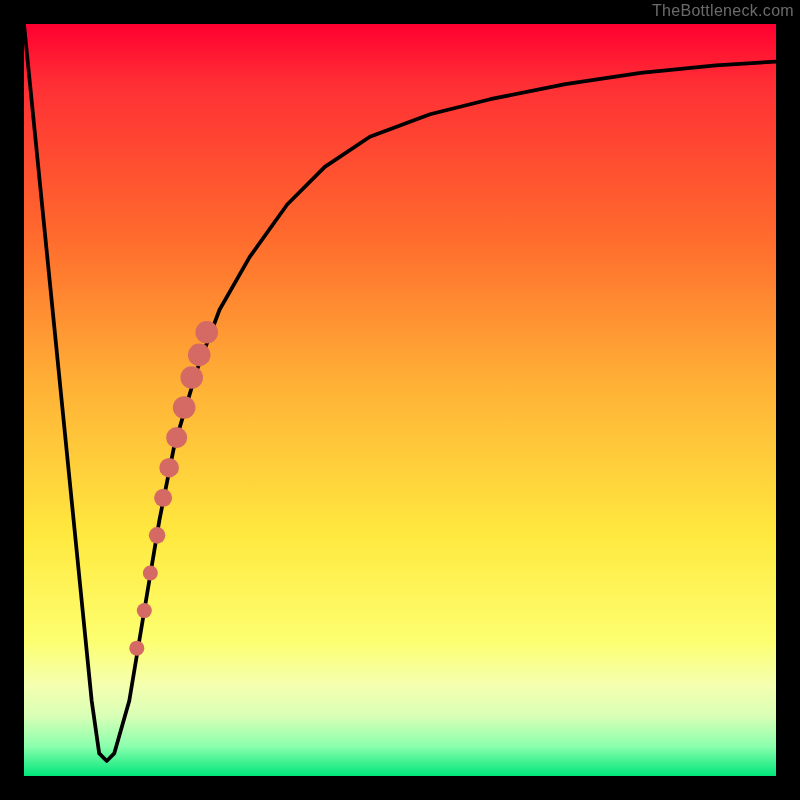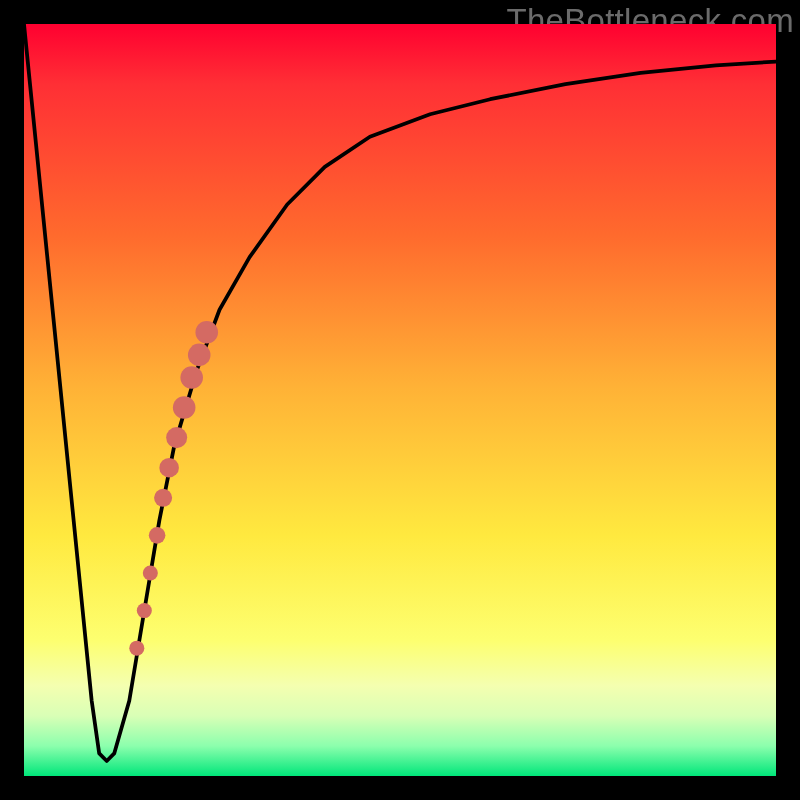--- a/index.html
+++ b/index.html
@@ -44,21 +44,21 @@
       #d9ffb6 92%,
       #8cffad 96%,
       #00e67a 100%
     );
   }
   .watermark {
     position: absolute;
     top: 2px;
     right: 6px;
     color: #6b6b6b;
-    font-size: 33px;
+    font-size: 16px;
     letter-spacing: 0.3px;
     user-select: none;
   }
   svg.curve {
     position: absolute;
     inset: 0;
     width: 100%;
     height: 100%;
   }
 </style>

